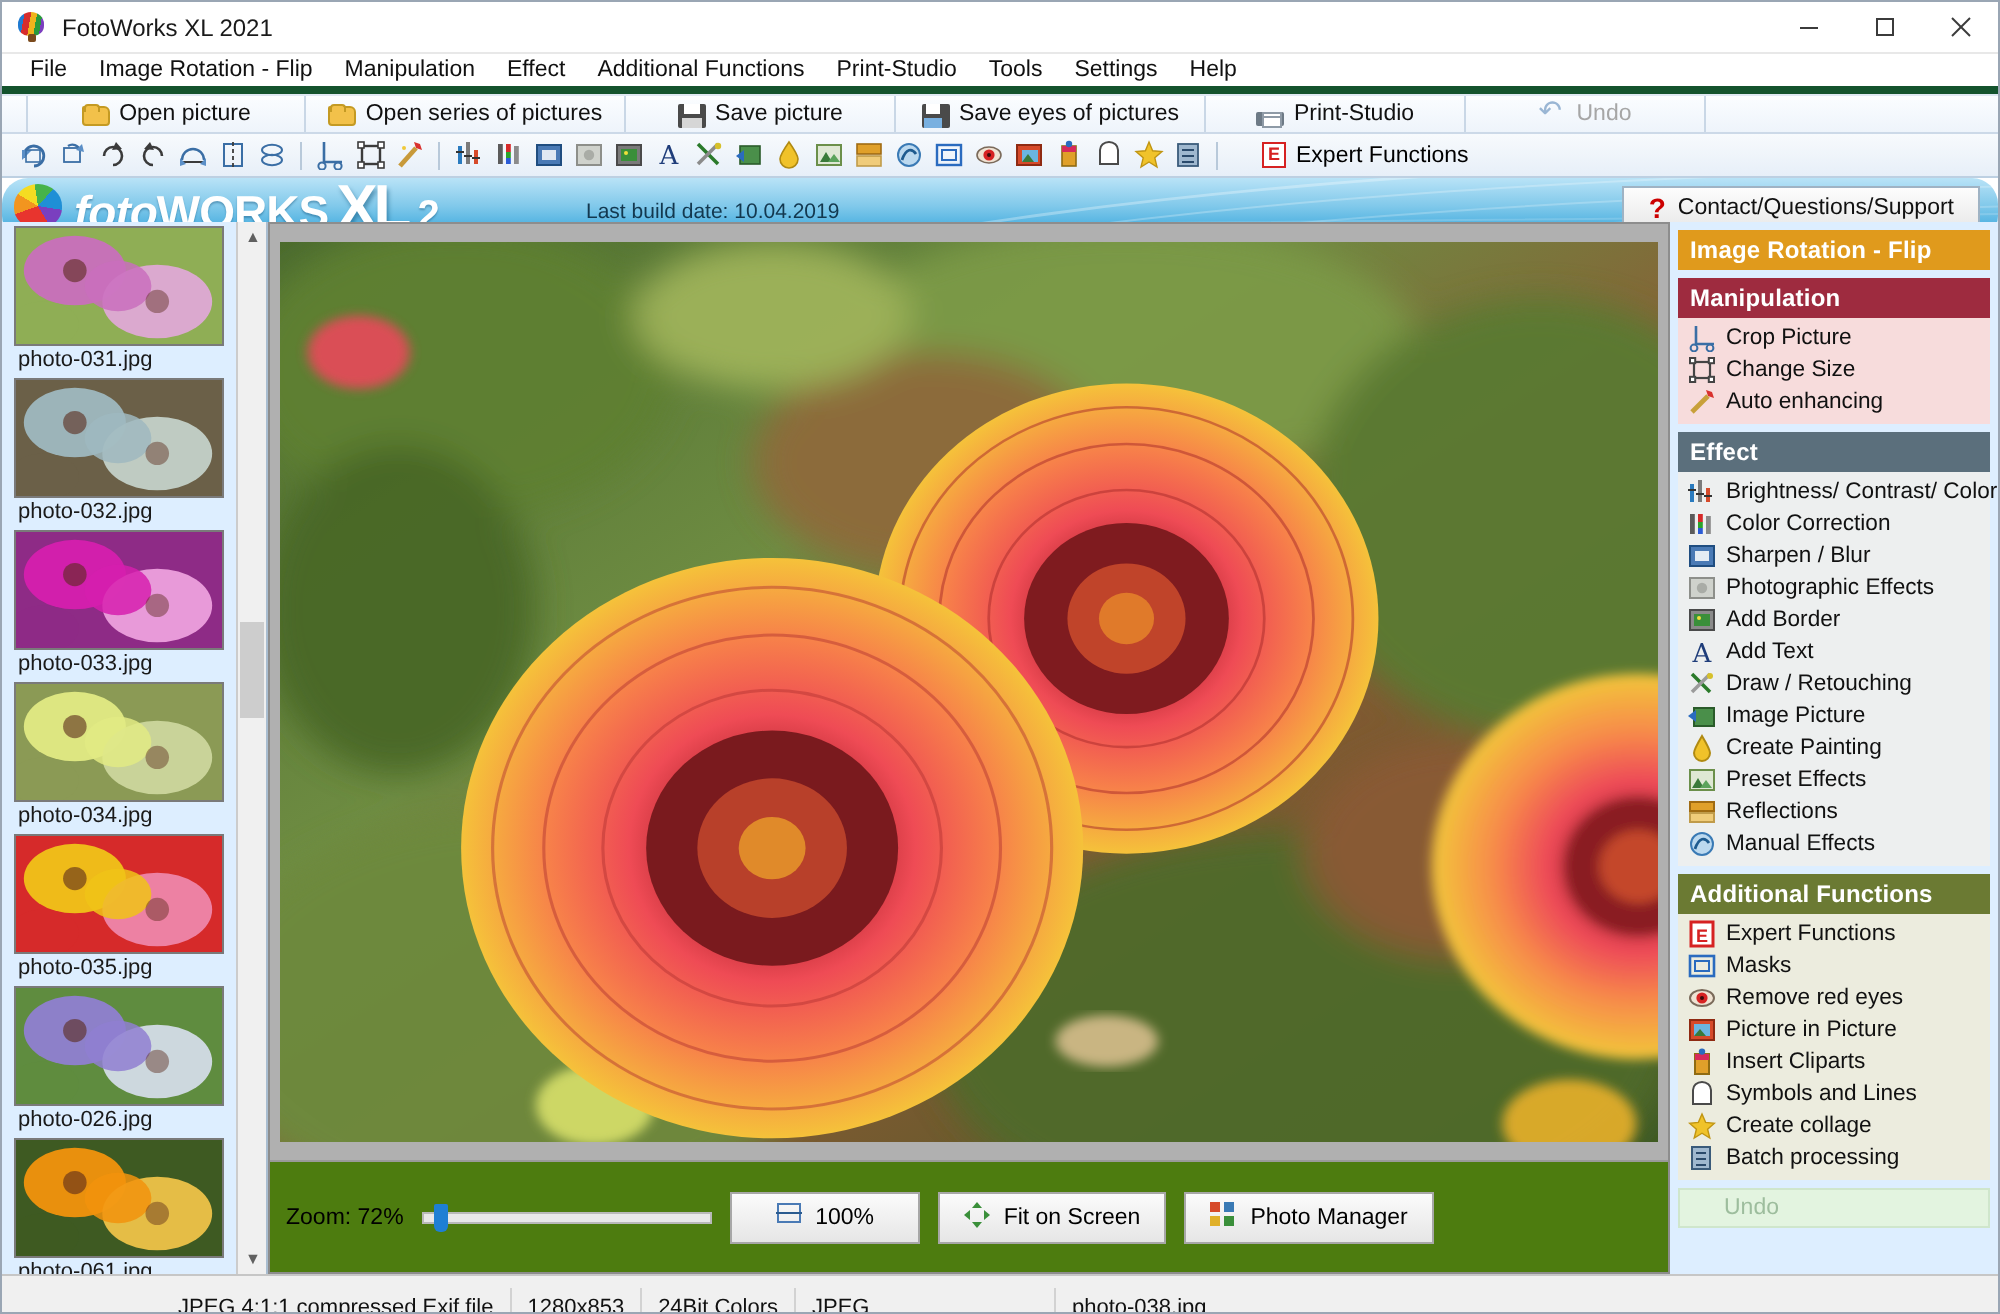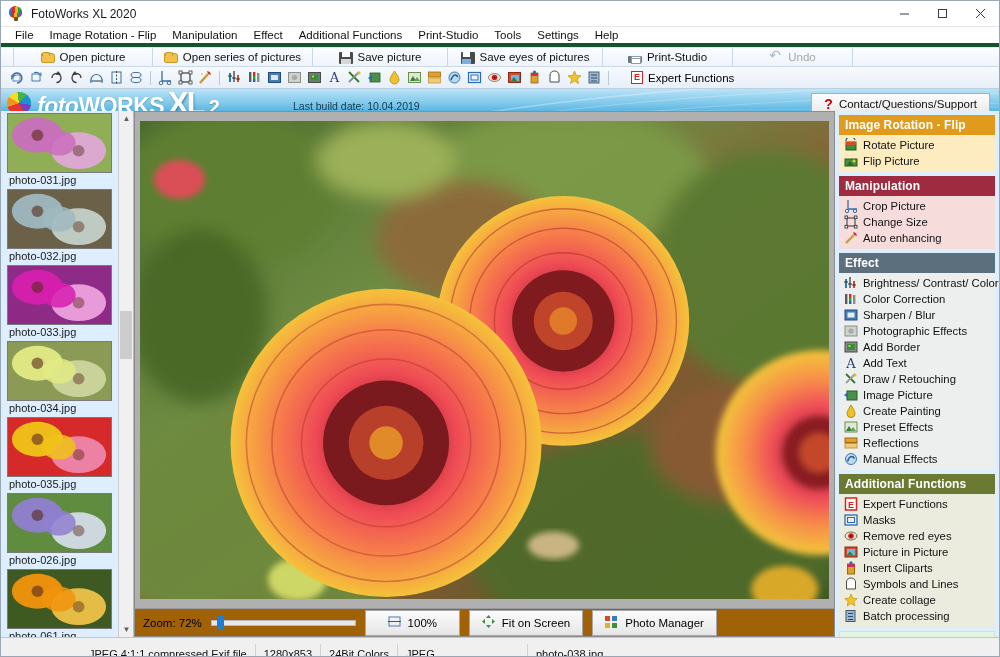--- a/index.html
+++ b/index.html
@@ -71,21 +71,21 @@
   .tbtn{ width:18px; height:18px; display:flex; align-items:center; justify-content:center;
          margin:0 1px; border-radius:2px; position:relative; }
   .tbtn svg{ display:block; }
   .tsep{ width:1px; height:14px; background:#b8c9da; margin:0 4px;}
   .expertbtn{ display:flex; align-items:center; gap:5px; margin-left:18px; font-size:11.5px; }
   .e-badge{ width:12px;height:13px; background:#fff; border:1.5px solid #d62222; color:#d62222;
             font-weight:bold; font-size:9px; line-height:10px; text-align:center;}
 
   
   .banner{ height:32px; position:relative; overflow:hidden;
-           background:linear-gradient(180deg,#b9e3f7 0%, #7fc8ea 45%, #57b5e2 70%, #3ba3d6 100%); }
+           background:linear-gradient(180deg,#b9e3f7 0%, #7fc8ea 45%, #57b5e2 70%, #3ba3d6 100%);border-radius:13px; }
   .banner .wave{ position:absolute; left:0; top:0; width:100%; height:100%; opacity:.55;}
   .brand{ position:absolute; left:36px; top:3px; display:flex; align-items:baseline; gap:0px;}
   .brand .foto{ font-style:italic; font-weight:bold; font-size:23px; color:#fff;
                 letter-spacing:-.5px; text-shadow:0 1px 1px rgba(0,60,100,.35);}
   .brand .works{ font-weight:bold; font-size:23px; color:#fff; letter-spacing:-.5px;
                  text-shadow:0 1px 1px rgba(0,60,100,.35);}
   .brand .xl{ font-weight:bold; font-size:31px; color:#fff; margin-left:4px; line-height:24px;
               text-shadow:1px 2px 2px rgba(0,70,110,.45); letter-spacing:-2px;}
   .brand .two{ font-weight:bold; font-size:20px; color:#fff; margin-left:5px;
                text-shadow:0 1px 1px rgba(0,60,100,.35);}
@@ -113,21 +113,21 @@
   .tsbar{ position:absolute; right:0; top:0; width:15px; bottom:0; background:#f0f0f0; border-left:1px solid #ccc;}
   .tsarrow{ height:15px; width:15px; display:flex;align-items:center;justify-content:center;
             font-size:8px; color:#606060; background:#f0f0f0;}
   .tsthumb{ position:absolute; left:1px; width:12px; top:200px; height:48px; background:#cdcdcd; }
 
   
   .canvaswrap{ flex:1; position:relative; background:#a8a8a8; border:1px solid #8d8d8d;
                margin:0; display:flex; flex-direction:column; }
   .imgarea{ flex:1; position:relative; overflow:hidden; background:#b0b0b0; }
   .photo{ position:absolute; left:5px; top:9px; right:5px; bottom:9px; overflow:hidden; background:#2e5d2e;}
-  .zoomrow{ height:28px; background:#a16207; border-top:1px solid #9a9a9a;
+  .zoomrow{ height:56px; background:#4d7c0f; border-top:1px solid #9a9a9a;
             display:flex; align-items:center; padding:0 8px; gap:9px;}
   .zoomlbl{ font-size:11.5px; white-space:nowrap;}
   .slider{ position:relative; width:145px; height:14px; }
   .slider .track{ position:absolute; left:0; top:4px; width:100%; height:6px;
                   background:#e8e8e8; border:1px solid #b9b9b9;}
   .slider .knob{ position:absolute; left:6px; top:0px; width:7px; height:14px;
                  background:#1e7fd4; border-radius:1px 1px 3px 3px;}
   .zbtn{ height:26px; min-width:95px; display:flex; align-items:center; justify-content:center;
          gap:7px; background:linear-gradient(#fbfbfb,#e6e6e6); border:1px solid #a7a7a7;
          font-size:11.5px; padding:0 12px;}
@@ -151,21 +151,21 @@
 </style>
 </head>
 <body>
 
 <div class="app">
 
   <div class="titlebar">
     <div class="title-ico">
         <div class="balloon"></div>
       </div>
-    <div class="titletext">FotoWorks XL 2020</div>
+    <div class="titletext">FotoWorks XL 2021</div>
     <div class="wbtns">
       <div class="wbtn">
         <svg width="11" height="11">
             <line x1="1" y1="6" x2="10" y2="6" stroke="#3b3b3b" stroke-width="1"></line>
           </svg>
       </div>
       <div class="wbtn">
         <svg width="11" height="11">
             <rect x="1.5" y="1.5" width="8" height="8" fill="none" stroke="#3b3b3b" stroke-width="1"></rect>
           </svg>
@@ -660,38 +660,20 @@
                 <rect x="7" y="7" width="5" height="5" fill="#3a8f3a"></rect>
               </svg></span>
           <span>Photo Manager</span>
         </div>
       </div>
     </div>
 
     <div class="rpanel" id="rpanel">
         <div class="sect">
           <div class="hdr" style="background: rgb(224, 154, 28);">Image Rotation - Flip</div>
-          <div class="items" style="background: rgb(253, 236, 192);">
-            <div class="row">
-              <span class="ico"><svg width="14" height="14" viewBox="0 0 14 14">
-                  <rect x="2" y="4" width="10" height="8" fill="#3a8f3a" stroke="#245a24"></rect>
-                  <rect x="2" y="4" width="10" height="3" fill="#d64a2a"></rect>
-                  <path d="M2 3 A4 3 0 0 1 11 2" fill="none" stroke="#2a5b8f" stroke-width="1.2"></path>
-                </svg></span>
-              <span class="tx">Rotate Picture</span>
-            </div>
-            <div class="row">
-              <span class="ico"><svg width="14" height="14" viewBox="0 0 14 14">
-                  <rect x="1" y="5" width="12" height="7" fill="#4a8f3a" stroke="#245a24"></rect>
-                  <polygon points="2,12 6,7 10,12" fill="#2a6b2a"></polygon>
-                  <circle cx="10" cy="7" r="1.5" fill="#e8d03a"></circle>
-                </svg></span>
-              <span class="tx">Flip Picture</span>
-            </div>
-          </div>
         </div>
         <div class="sect">
           <div class="hdr" style="background: rgb(158, 43, 63);">Manipulation</div>
           <div class="items" style="background: rgb(247, 220, 220);">
             <div class="row">
               <span class="ico"><svg width="14" height="14" viewBox="0 0 14 14">
                   <path d="M4 1 L4 10 L13 10" fill="none" stroke="#3a6ea5" stroke-width="1.3"></path>
                   <circle cx="3" cy="12" r="1.7" fill="none" stroke="#3a6ea5"></circle>
                   <circle cx="11" cy="12" r="1.7" fill="none" stroke="#3a6ea5"></circle>
                 </svg></span>

